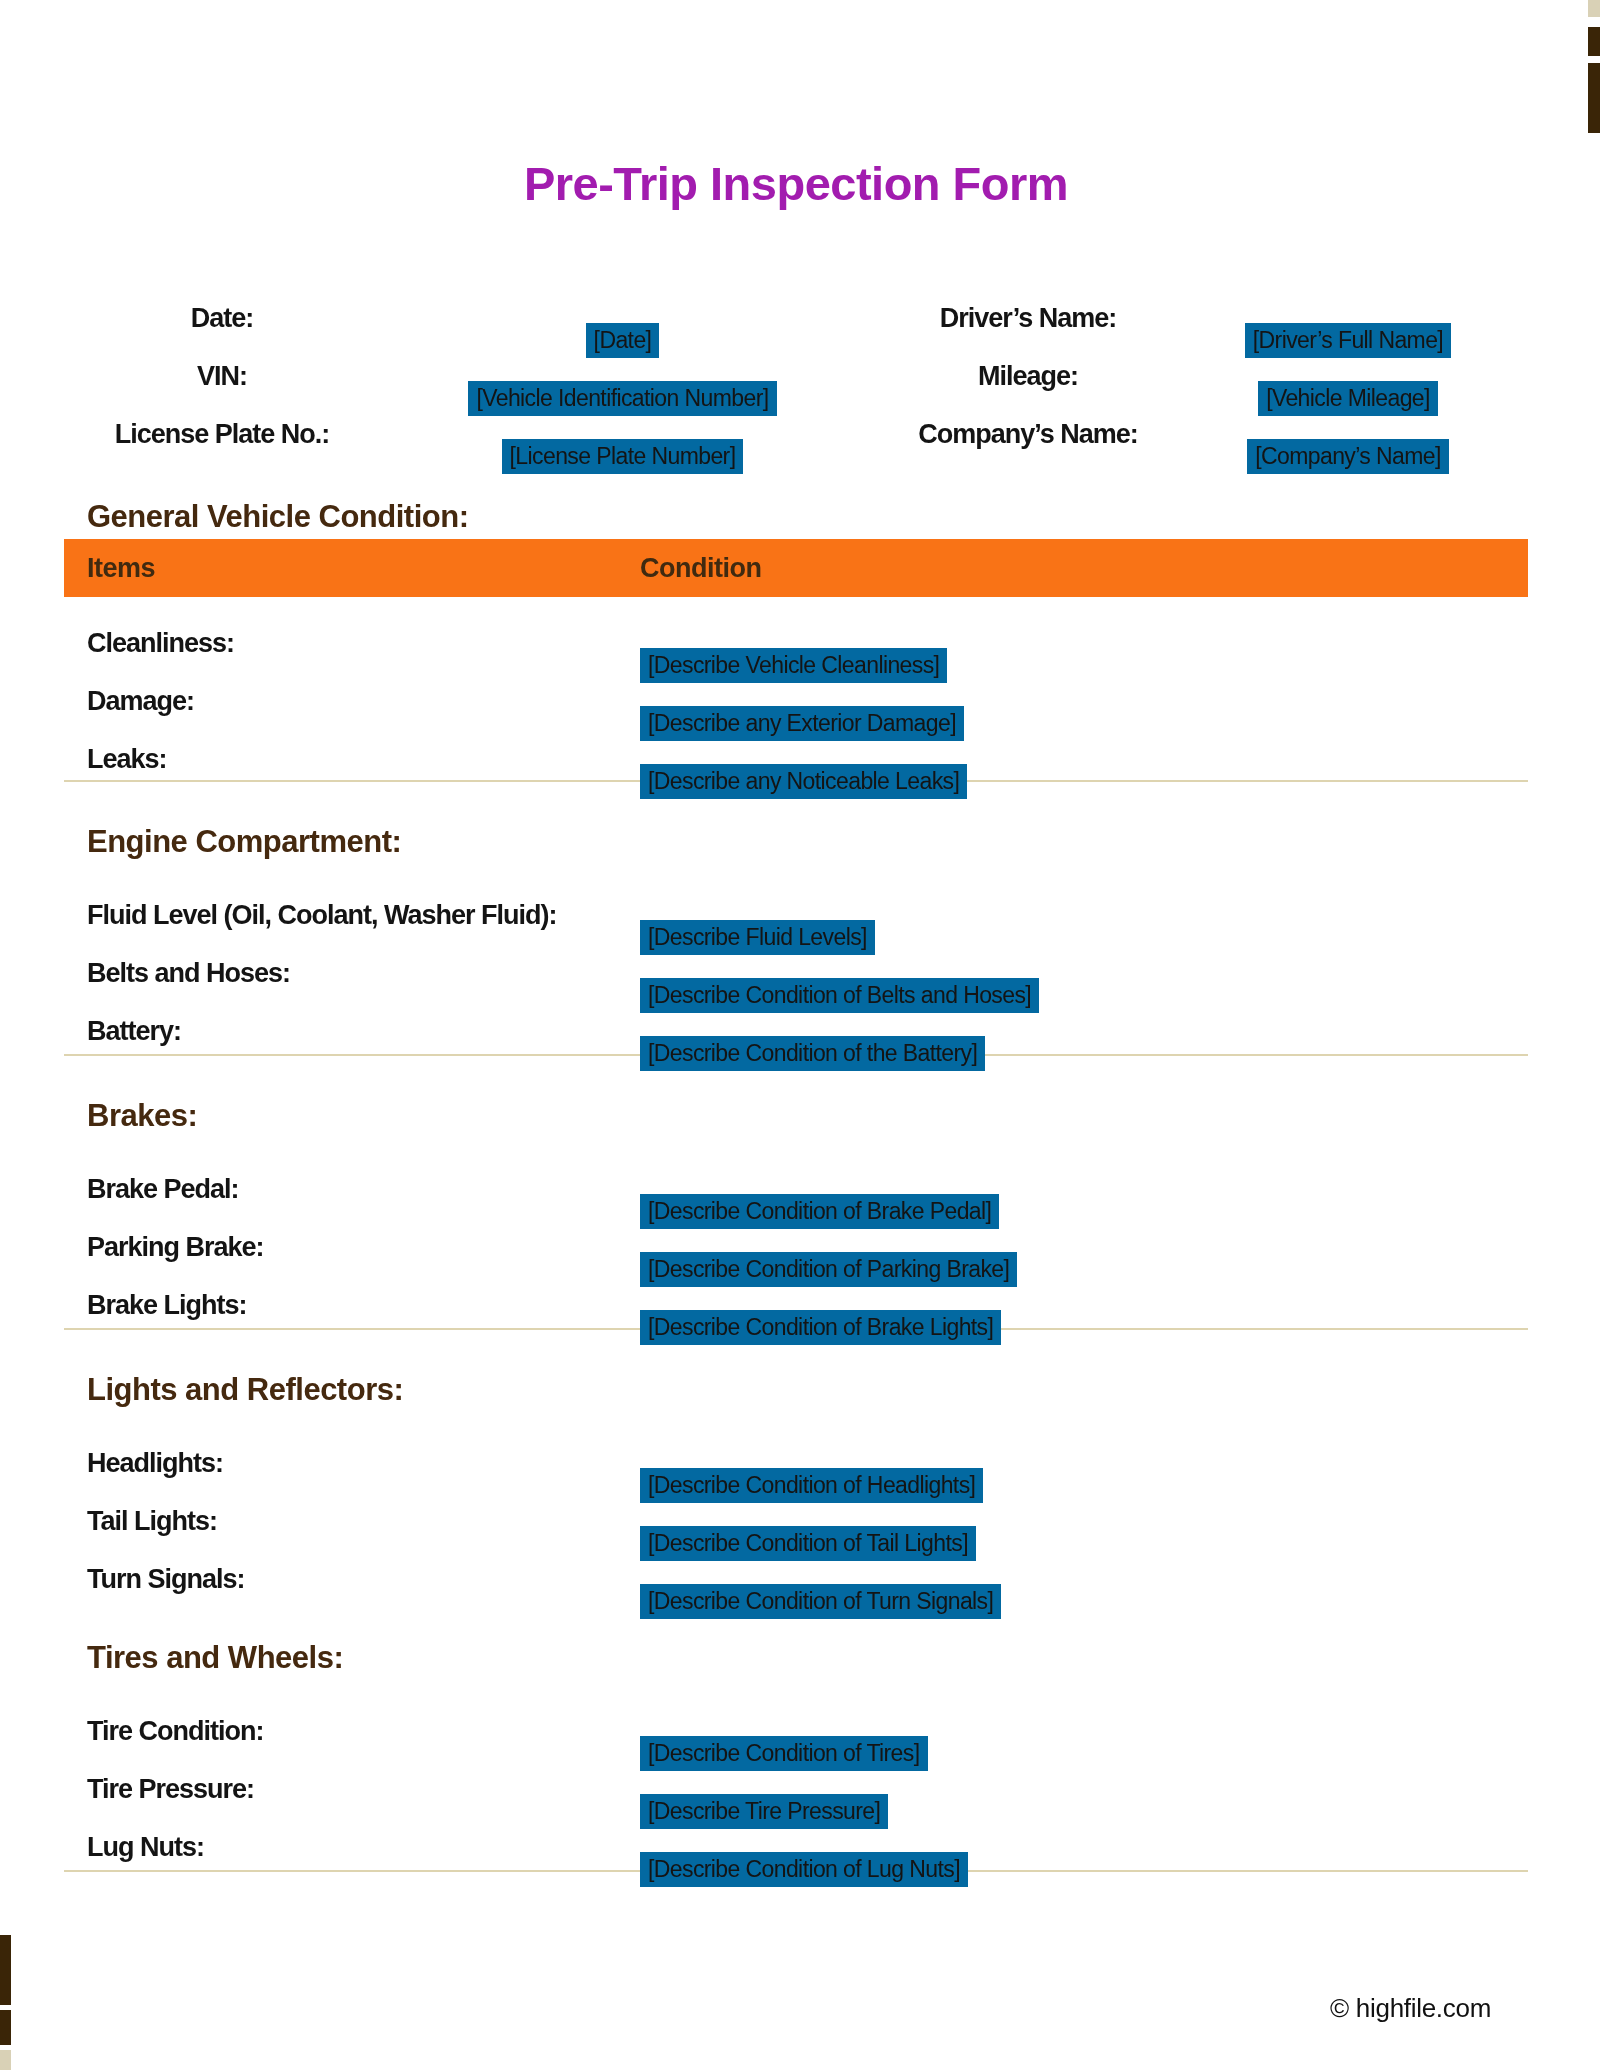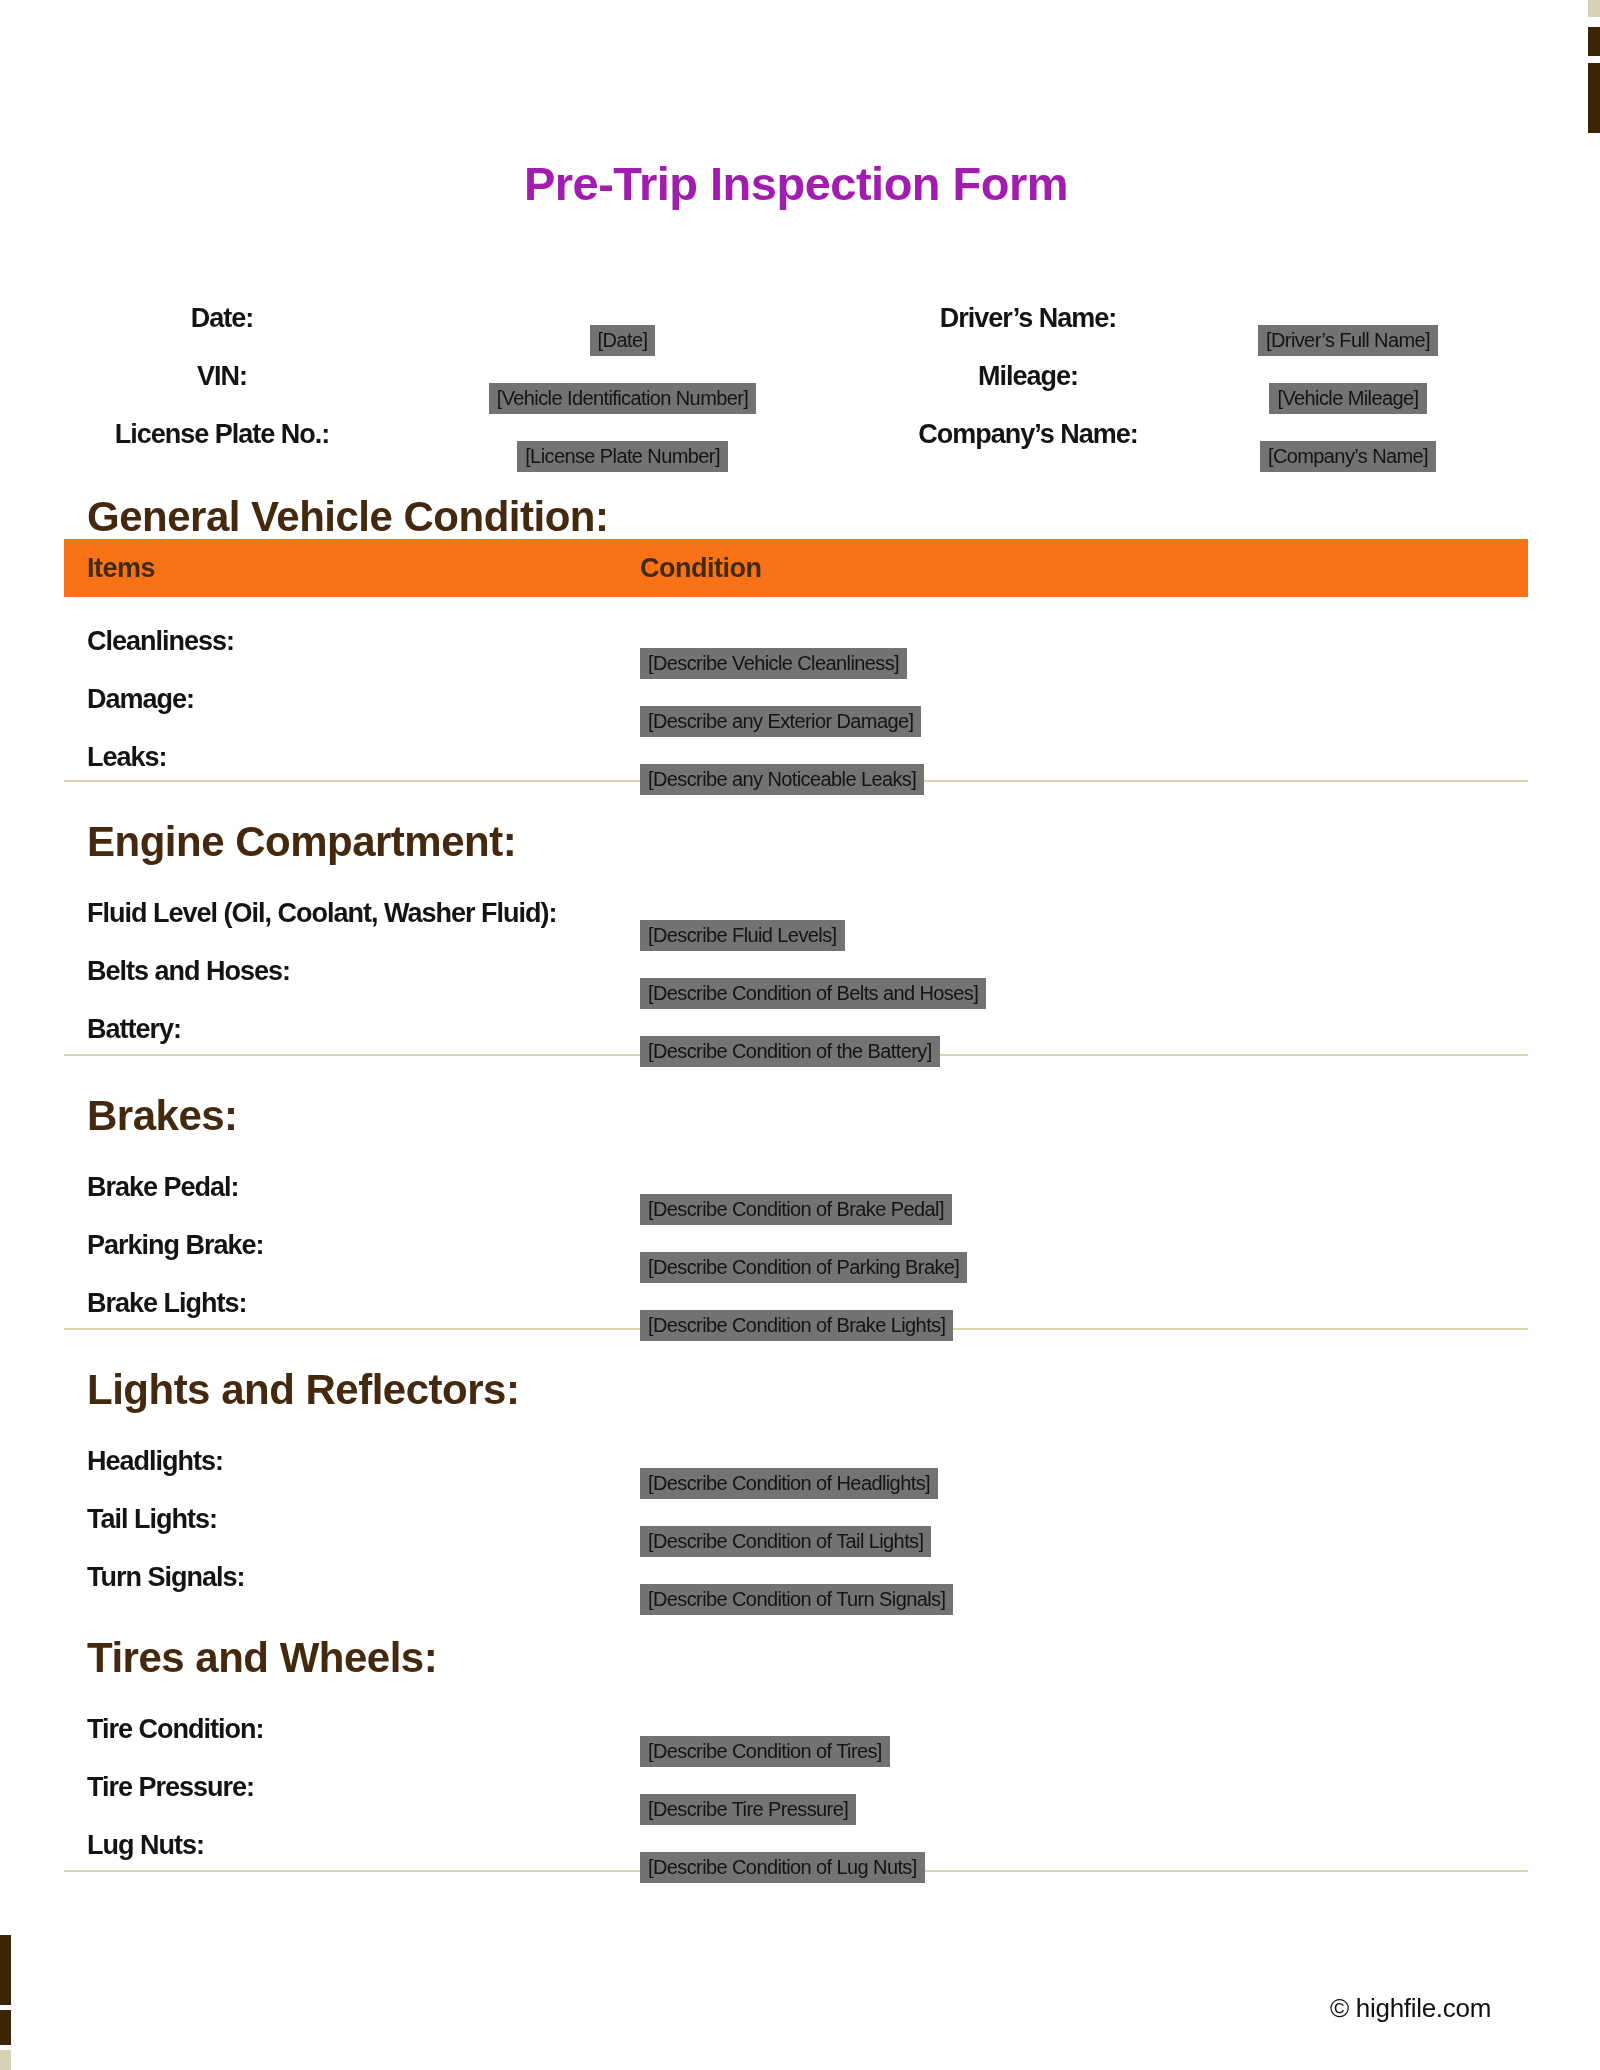--- a/index.html
+++ b/index.html
@@ -31,28 +31,28 @@
     grid-template-columns:270px 531px 280px 1fr;
     padding-left:23px;
   }
   .fcell{height:58px;display:flex;align-items:center;justify-content:center;}
 
   .label{
     font-size:27px;font-weight:bold;letter-spacing:-1px;
     white-space:nowrap;color:#141414;
   }
   .ph{
-    display:inline-block;background:#737373;
-    font-size:20px;letter-spacing:-0.6px;white-space:nowrap;
+    display:inline-block;background:#0369a1;
+    font-size:23px;letter-spacing:-0.6px;white-space:nowrap;
     padding:4px 8px;color:#141414;margin-top:44px;
   }
 
   .heading{
     margin:32px 0 0 0;padding-left:23px;
-    font-size:42px;font-weight:bold;line-height:44px;
+    font-size:31px;font-weight:bold;line-height:44px;
     color:#45290f;letter-spacing:-0.5px;
   }
   .section .heading{margin-top:38px;}
   .section.first .heading{margin-top:32px;}
 
   .thead{
     margin-top:0;height:58px;background:#f97316;
     display:grid;grid-template-columns:553px 1fr;align-items:center;
     padding-left:23px;
     font-size:27px;font-weight:bold;color:#402a10;letter-spacing:-0.5px;

